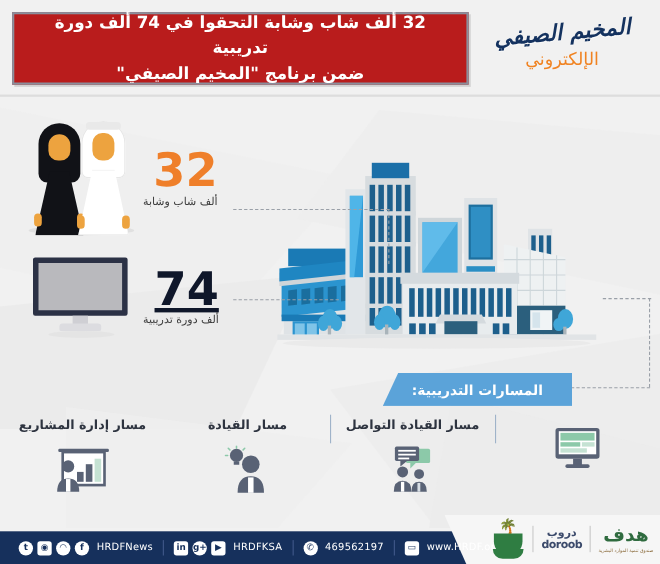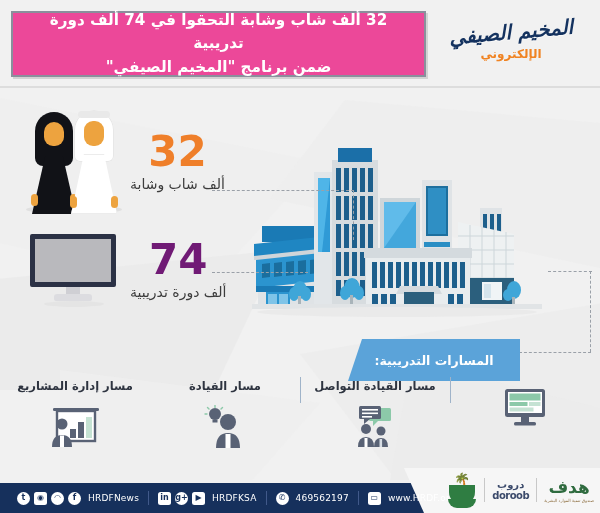--- a/index.html
+++ b/index.html
@@ -23,52 +23,52 @@
         clip-path:polygon(0 30%,100% 0,100% 100%,30% 100%); background:#ececec; }
   .f5 { top:370px; left:60px; width:260px; height:110px;
         clip-path:polygon(0 0,100% 30%,74% 100%,0 100%); background:#eeeeee; }
   .f6 { top:360px; left:390px; width:210px; height:120px;
         clip-path:polygon(10% 0,100% 40%,100% 100%,0 100%); background:#ebebeb; }
 
   
   .header { position:absolute; top:0; left:0; width:600px; height:88px; }
   .headline-box {
     position:absolute; top:11px; left:11px; width:415px; height:66px;
-    background:#ec4899; border:2px solid #8a8f9c;
+    background:#b91c1c; border:2px solid #8a8f9c;
     display:flex; align-items:center; justify-content:center;
     box-shadow:2px 2px 0 rgba(0,0,0,.12);
   }
   .headline-text {
     color:#ffffff; font-size:15.2px; line-height:1.55; font-weight:bold;
     direction:rtl; text-align:center; padding:0 10px; letter-spacing:0;
   }
   .logo-block {
     position:absolute; top:9px; right:14px; width:150px; height:62px;
     display:flex; flex-direction:column; align-items:center; justify-content:center;
   }
   .logo-main {
     color:#14325f; font-size:20px; font-weight:bold; direction:rtl;
     font-style:italic; transform:rotate(-5deg); letter-spacing:-.5px;
     text-shadow:0 1px 0 rgba(255,255,255,.6);
   }
   .logo-sub {
-    color:#f08322; font-size:12px; font-weight:bold; direction:rtl;
+    color:#f08322; font-size:16px; font-weight:normal; direction:rtl;
     margin-top:3px; letter-spacing:1px;
   }
   .header-rule { position:absolute; top:86px; left:0; width:600px; height:2px; background:#dddddd; }
 
   
   .stat { position:absolute; display:flex; align-items:center; }
   .stat-1 { top:108px; left:18px; }
   .stat-2 { top:232px; left:18px; }
-  .stat-text { direction:rtl; text-align:center; margin-right:4px; }
+  .stat-text { direction:rtl; text-align:right; margin-right:4px; }
   .stat-num { font-size:42px; font-weight:bold; line-height:.95; }
   .stat-num.orange { color:#ef7f2a; }
-  .stat-num.green  { color:#701a75; }
-  .stat-label { font-size:14px; color:#3c3c3c; direction:rtl; margin-top:4px; }
+  .stat-num.green  { color:#0f172a;text-decoration:underline; }
+  .stat-label { font-size:10px; color:#3c3c3c; direction:rtl; margin-top:4px; }
 
   
   .couple { position:relative; width:112px; height:108px; }
   .couple .shadow { position:absolute; bottom:2px; left:8px; width:96px; height:9px;
     background:#e0e0e0; border-radius:50%; }
   .fig { position:absolute; bottom:6px; }
   .woman { left:12px; }
   .man   { left:52px; }
   
   .woman .veil { position:absolute; top:4px; left:5px; width:38px; height:54px;
@@ -110,21 +110,21 @@
   
   .dash { position:absolute; }
   .dash-h { border-top:1.5px dashed #9aa0a8; }
   .dash-v { border-left:1.5px dashed #9aa0a8; }
 
   
   .city { position:absolute; top:140px; left:252px; width:300px; height:200px; }
 
   
   .tracks-banner {
-    position:absolute; top:339px; left:348px; width:172px; height:42px;
+    position:absolute; top:339px; left:348px; width:172px; height:30px;
     background:#5ba3d9; display:flex; align-items:center; justify-content:center;
     clip-path:polygon(14px 0,100% 0,100% 100%,0 100%);
   }
   .tracks-banner span { color:#ffffff; font-size:12.5px; font-weight:bold; direction:rtl; }
 
   
   .tracks { position:absolute; top:375px; left:0; width:600px; height:95px; display:flex; flex-direction:row-reverse; }
   .track { position:relative; flex:1; display:flex; flex-direction:column; align-items:center; }
   .track-label { font-size:11.5px; color:#2e3440; direction:rtl; font-weight:600; margin-top:4px; white-space:nowrap; }
   .track-icon { margin-top:12px; width:56px; height:44px; position:relative; }

